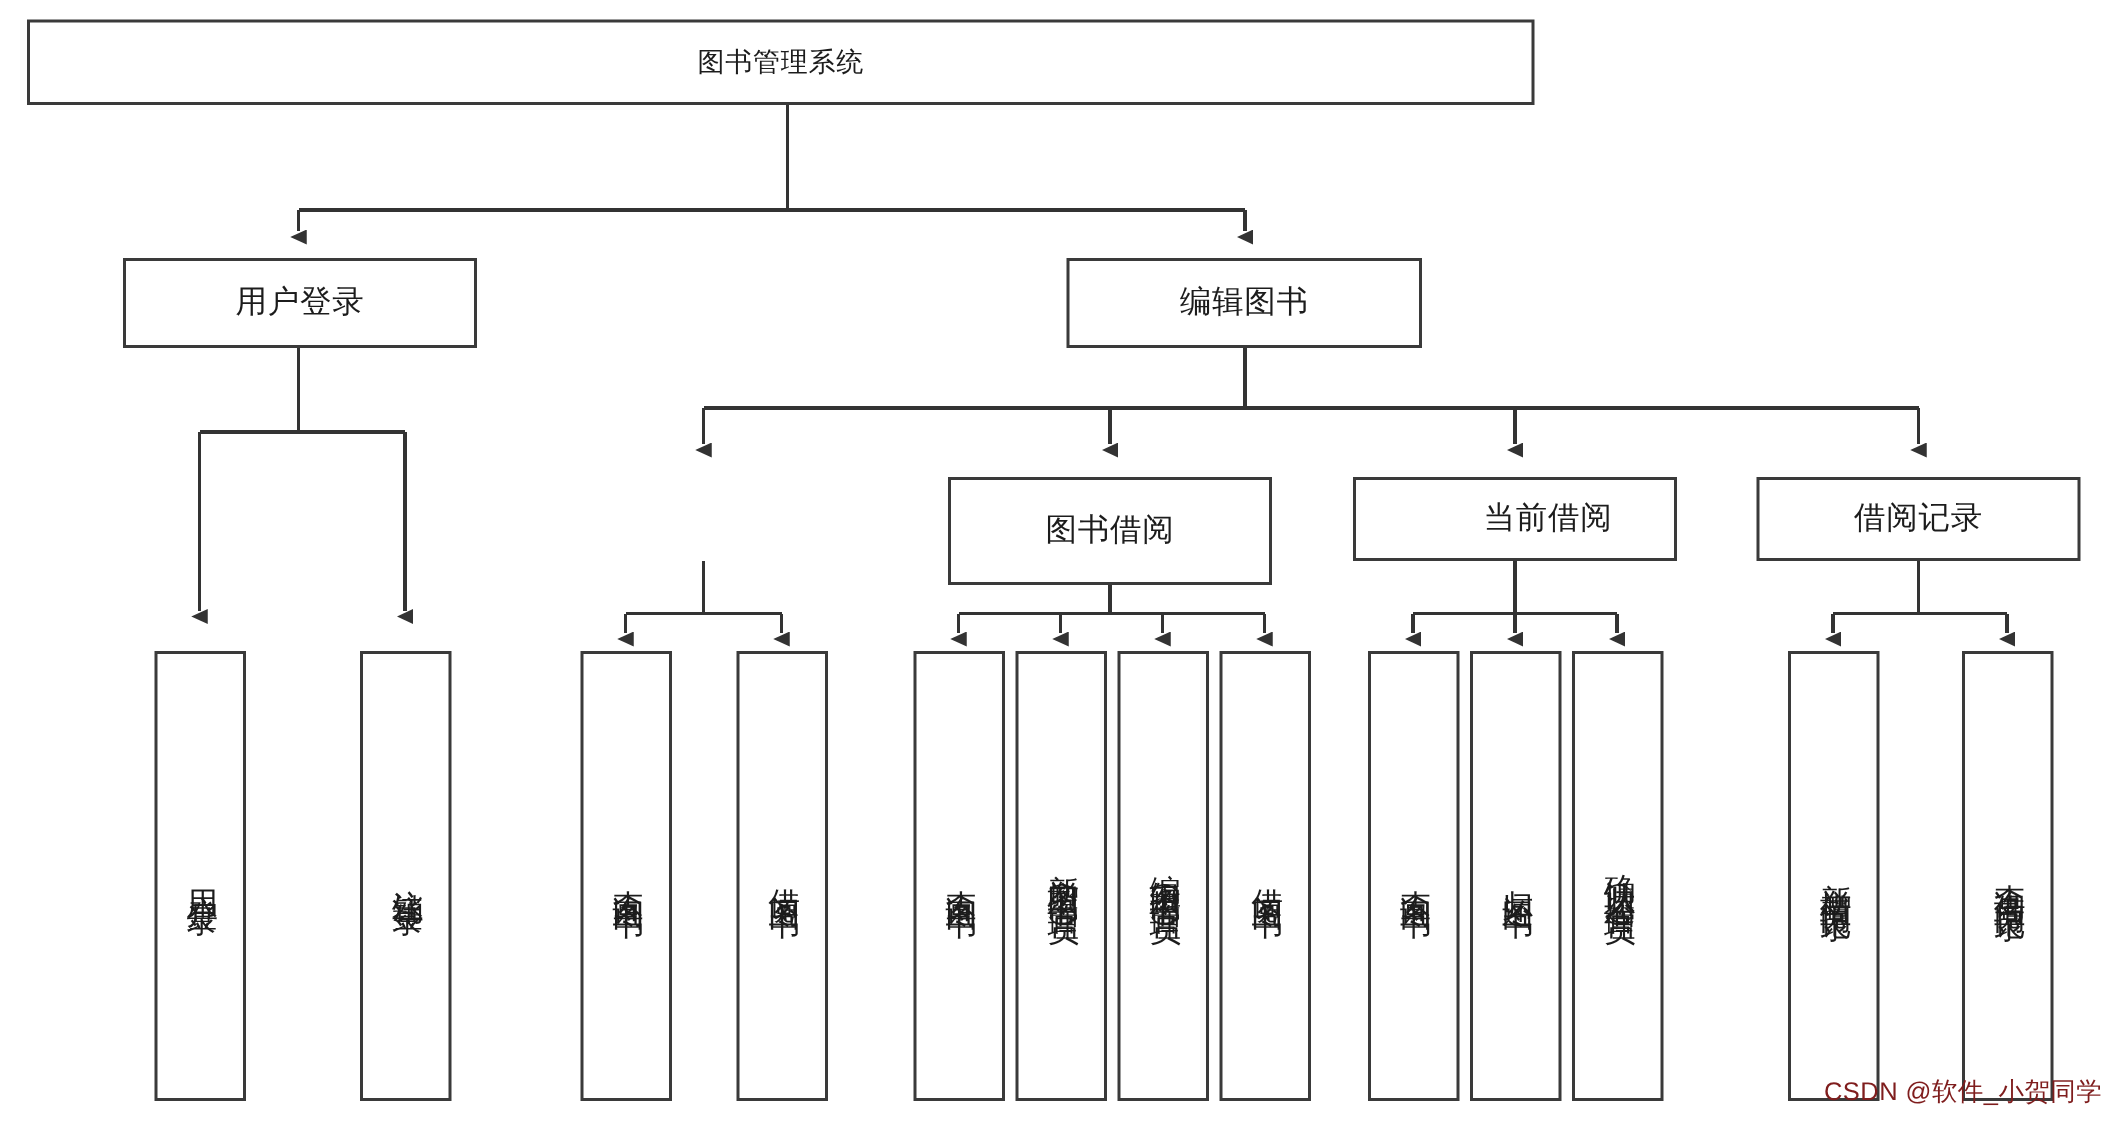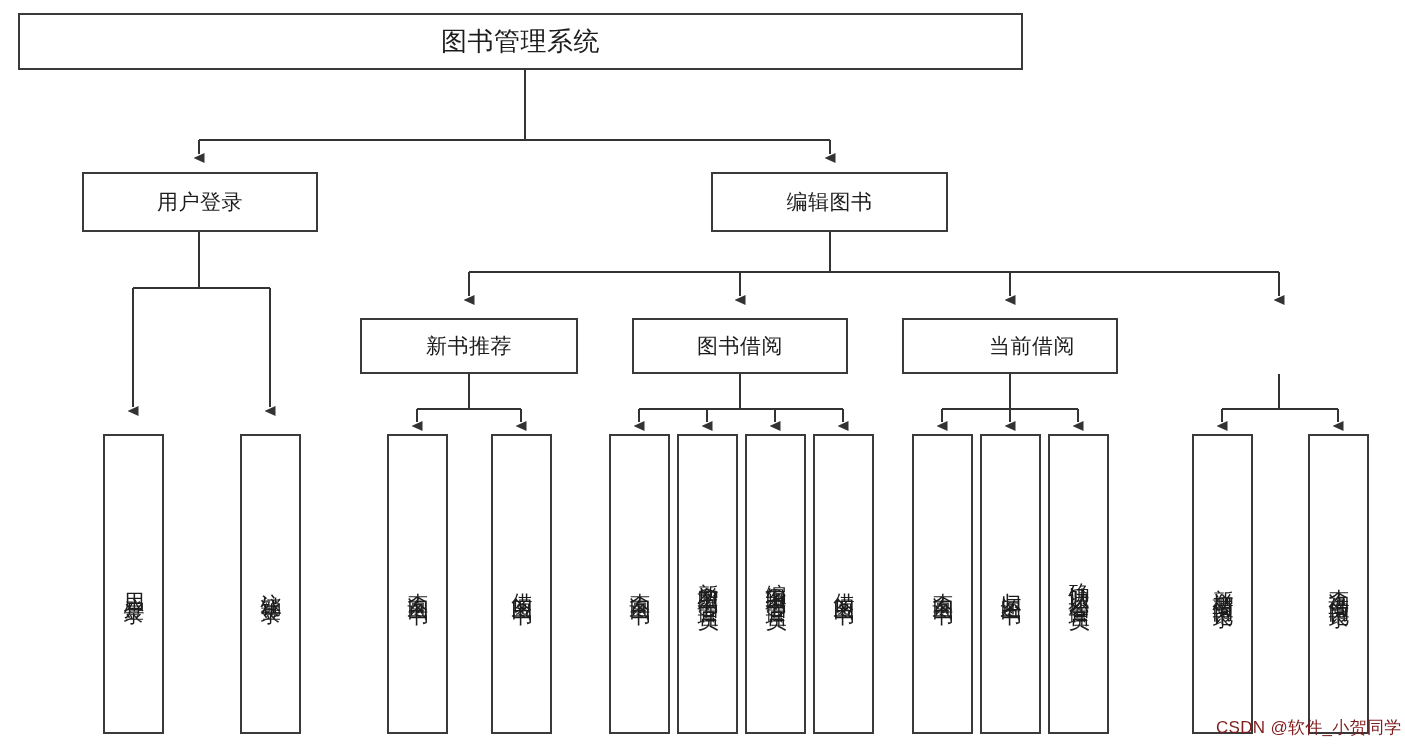--- a/index.html
+++ b/index.html
@@ -53,21 +53,21 @@
     justify-content: center;
   }
   .node-box.vertical .node-label {
     writing-mode: vertical-rl;
     text-orientation: upright;
     white-space: nowrap;
     letter-spacing: 4px;
     font-size: 21px;
   }
   .node-box.root .node-label {
-    font-size: 26px;
+    font-size: 18px;
   }
   .watermark {
     position: absolute;
     font-size: 17px;
     color: #7f1d1d;
     white-space: nowrap;
     font-family: "Liberation Sans", "DejaVu Sans", sans-serif;
     letter-spacing: 0.3px;
     margin-left: 24px;
   }
@@ -133,32 +133,32 @@
   </div>
 
   <div class="node-box" style="left:82px; top:172px; width:236px; height:60px;">
     <span class="node-label">用户登录</span>
   </div>
 
   <div class="node-box" style="left:711px; top:172px; width:237px; height:60px;">
     <span class="node-label">编辑图书</span>
   </div>
 
-  <div class="node-box" style="left:360px; top:318px; width:218px; height:56px;">
-    <span class="node-label">新书推荐</span>
-  </div>
-
-  <div class="node-box" style="left:632px; top:318px; width:216px; height:56px;">
+
+  <div class="node-box" style="left:632px; top:318px; width:216px; height:72px;">
     <span class="node-label">图书借阅</span>
   </div>
 
   <div class="node-box" style="left:902px; top:318px; width:216px; height:56px;padding-left:44px;">
     <span class="node-label">当前借阅</span>
   </div>
 
+  <div class="node-box" style="left:1171px; top:318px; width:216px; height:56px;">
+    <span class="node-label">借阅记录</span>
+  </div>
 
   <div class="node-box vertical" style="left:103px; top:434px; width:61px; height:300px;">
     <span class="node-label">用户登录</span>
   </div>
   <div class="node-box vertical" style="left:240px; top:434px; width:61px; height:300px;">
     <span class="node-label">注销登录</span>
   </div>
 
   <div class="node-box vertical" style="left:387px; top:434px; width:61px; height:300px;">
     <span class="node-label">查询图书</span>

